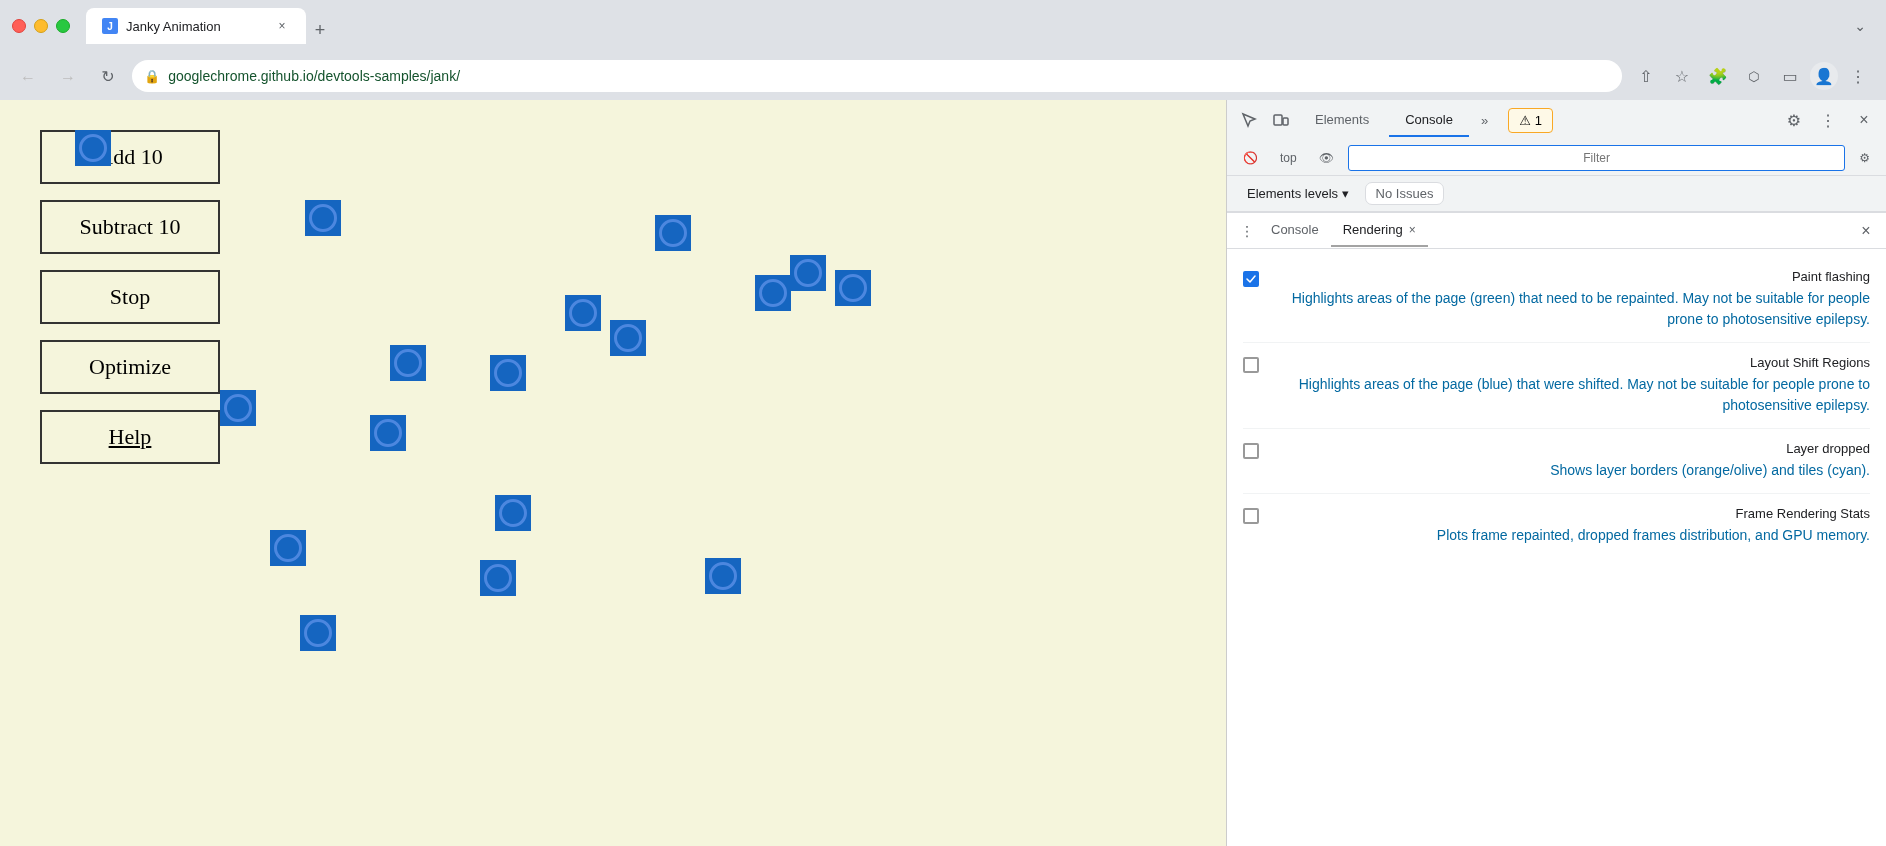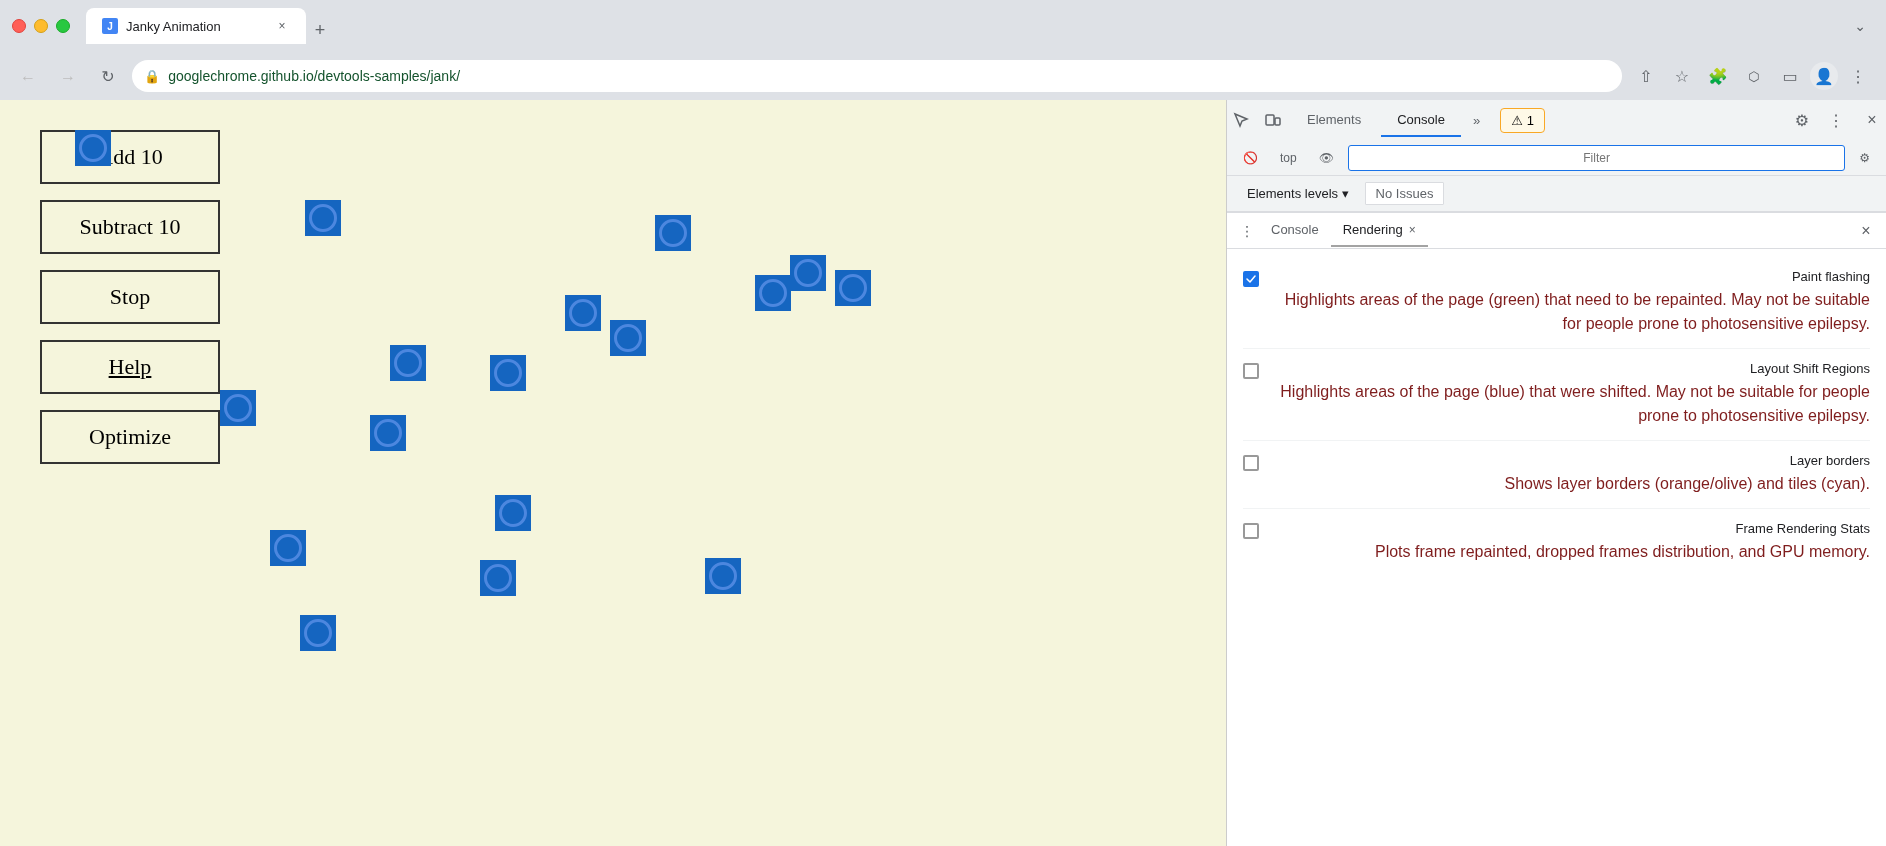--- a/index.html
+++ b/index.html
@@ -48,52 +48,52 @@
     
     .squares-container { position: absolute; top: 0; left: 0; right: 0; bottom: 0; }
     .blue-square { position: absolute; width: 36px; height: 36px; background: #1565c0; border: 2px solid #1565c0; display: flex; align-items: center; justify-content: center; }
     .blue-square::after { content: ''; width: 22px; height: 22px; border-radius: 50%; border: 3px solid rgba(100,149,237,0.7); }
 
     
     .devtools-panel { width: 660px; background: #f1f3f4; border-left: 1px solid #ccc; display: flex; flex-direction: column; }
 
     
     .devtools-header { background: #f1f3f4; border-bottom: 1px solid #dadce0; }
-    .devtools-top-bar { display: flex; align-items: center; padding: 4px 0; gap: 4px; height: 40px; }
+    .devtools-top-bar { display: flex; align-items: center; padding: 4px 8px; gap: 4px; height: 40px; }
     .devtools-icon-btn { width: 28px; height: 28px; border-radius: 4px; display: flex; align-items: center; justify-content: center; cursor: pointer; color: #5f6368; font-size: 16px; }
     .devtools-tab { padding: 8px 16px; font-size: 13px; color: #5f6368; cursor: pointer; border-bottom: 2px solid transparent; }
     .devtools-tab.active { color: #202124; border-bottom: 2px solid #1a73e8; font-weight: 500; }
     .devtools-tab-more { padding: 8px; cursor: pointer; color: #5f6368; font-size: 13px; }
     .devtools-warning-badge { background: #fef9e7; border: 1px solid #f9a825; border-radius: 4px; padding: 4px 10px; font-size: 13px; display: flex; align-items: center; gap: 4px; cursor: pointer; margin-left: 8px; }
     .devtools-gear { margin-left: 4px; }
     .devtools-more { margin-left: 2px; }
     .devtools-close { margin-left: 4px; }
 
     
     .console-filter-bar { display: flex; align-items: center; padding: 4px 8px; gap: 6px; background: #f1f3f4; border-bottom: 1px solid #dadce0; height: 36px; }
     .console-filter-btn { padding: 3px 8px; font-size: 12px; color: #5f6368; cursor: pointer; border-radius: 3px; }
     .console-filter-input-wrap { flex: 1; background: white; border: 1px solid #1a73e8; border-radius: 3px; height: 26px; display: flex; align-items: center; padding: 0 6px; }
     .console-filter-input { width: 100%; font-size: 12px; border: none; outline: none; color: #202124; text-align: center; }
     .levels-btn { display: flex; align-items: center; gap: 4px; font-size: 13px; color: #202124; cursor: pointer; padding: 4px 8px; border-radius: 3px; }
-    .no-issues-btn { border: 1px solid #dadce0; border-radius: 1px; padding: 3px 10px; font-size: 13px; color: #5f6368; cursor: pointer; background: white; }
+    .no-issues-btn { border: 1px solid #dadce0; border-radius: 7px; padding: 3px 10px; font-size: 13px; color: #5f6368; cursor: pointer; background: white; }
 
     
     .drawer-tabs { display: flex; align-items: center; padding: 0 8px; border-bottom: 1px solid #dadce0; background: white; height: 36px; }
     .drawer-more-btn { width: 24px; height: 24px; display: flex; align-items: center; justify-content: center; cursor: pointer; color: #5f6368; font-size: 14px; border-radius: 3px; }
     .drawer-tab { padding: 8px 12px; font-size: 13px; color: #5f6368; cursor: pointer; border-bottom: 2px solid transparent; display: flex; align-items: center; gap: 4px; }
     .drawer-tab.active { color: #202124; border-bottom: 2px solid #a3a3a3; }
     .drawer-tab-close { font-size: 12px; color: #5f6368; cursor: pointer; margin-left: 2px; }
     .drawer-close-btn { margin-left: auto; width: 24px; height: 24px; display: flex; align-items: center; justify-content: center; cursor: pointer; color: #5f6368; font-size: 16px; }
 
     
     .rendering-panel { flex: 1; overflow-y: auto; padding: 8px 0; background: white; }
     .render-option { display: flex; align-items: flex-start; padding: 12px 16px; gap: 16px; }
     .render-option-text { flex: 1; text-align: right; }
     .render-option-title { font-size: 13px; font-weight: 500; color: #202124; margin-bottom: 4px; }
-    .render-option-desc { font-size: 16px; color: #7f1d1d; line-height: 1.5; }
+    .render-option-desc { font-size: 14px; color: #0369a1; line-height: 1.5; }
     .render-checkbox { width: 16px; height: 16px; border: 2px solid #1a73e8; border-radius: 2px; margin-top: 2px; flex-shrink: 0; display: flex; align-items: center; justify-content: center; background: white; cursor: pointer; }
     .render-checkbox.checked { background: #1a73e8; }
     .render-checkbox-plain { width: 16px; height: 16px; border: 2px solid #999; border-radius: 2px; margin-top: 2px; flex-shrink: 0; background: white; cursor: pointer; }
     .render-divider { height: 1px; background: #f1f3f4; margin: 0 16px; }
   </style>
 </head>
 <body>
 
 <div class="browser-chrome">
 
@@ -138,22 +138,22 @@
   </div>
 
   <div class="main-area">
 
     <div class="page-content">
 
       <div class="page-buttons">
         <button class="page-btn">Add 10</button>
         <button class="page-btn">Subtract 10</button>
         <button class="page-btn">Stop</button>
+        <button class="page-btn">Optimize</button>
         <button class="page-btn help-btn">Help</button>
-        <button class="page-btn">Optimize</button>
       </div>
 
       <div class="squares-container">
         <div class="blue-square" style="top:30px;left:75px;"></div>
         <div class="blue-square" style="top:100px;left:305px;"></div>
         <div class="blue-square" style="top:115px;left:655px;"></div>
         <div class="blue-square" style="top:155px;left:790px;"></div>
         <div class="blue-square" style="top:175px;left:755px;"></div>
         <div class="blue-square" style="top:170px;left:835px;"></div>
         <div class="blue-square" style="top:195px;left:565px;"></div>
@@ -253,21 +253,21 @@
             <div class="render-option-title">Layout Shift Regions</div>
             <div class="render-option-desc">Highlights areas of the page (blue) that were shifted. May not be suitable for people prone to photosensitive epilepsy.</div>
           </div>
         </div>
 
         <div class="render-divider"></div>
 
         <div class="render-option">
           <div class="render-checkbox-plain"></div>
           <div class="render-option-text">
-            <div class="render-option-title">Layer borders</div>
+            <div class="render-option-title">Layer dropped</div>
             <div class="render-option-desc">Shows layer borders (orange/olive) and tiles (cyan).</div>
           </div>
         </div>
 
         <div class="render-divider"></div>
 
         <div class="render-option">
           <div class="render-checkbox-plain"></div>
           <div class="render-option-text">
             <div class="render-option-title">Frame Rendering Stats</div>

